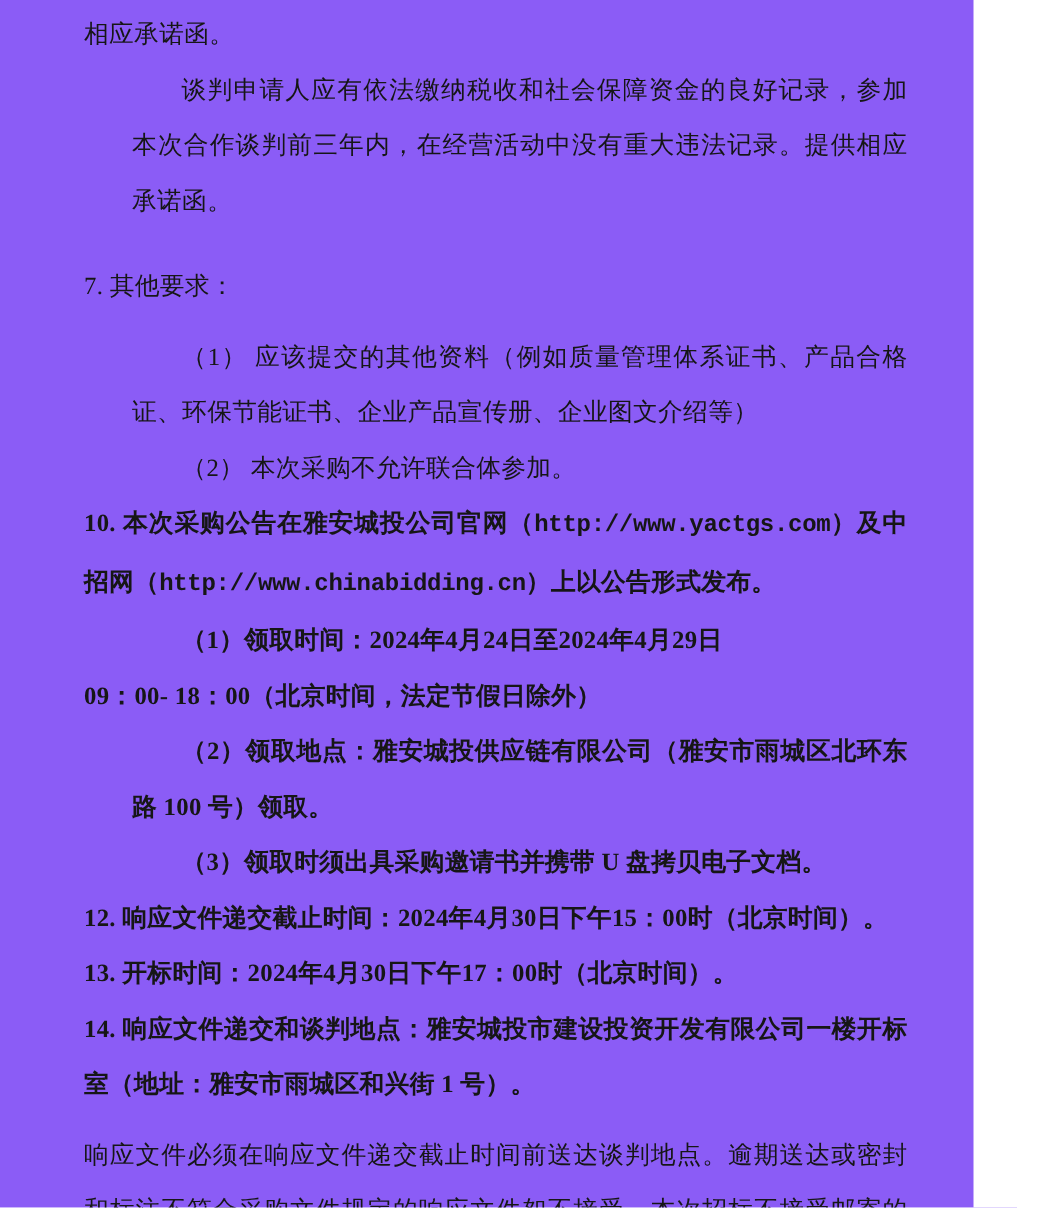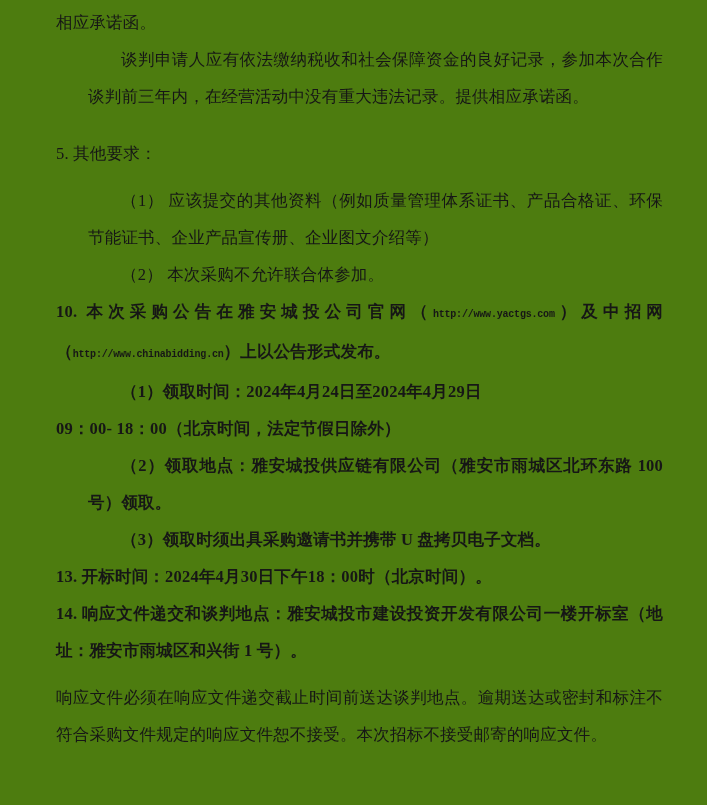--- a/index.html
+++ b/index.html
@@ -9,23 +9,23 @@
   }
   body {
     width: 707px;
     height: 805px;
     font-family: "Liberation Serif", "DejaVu Serif", serif;
     color: #1a1a1a;
     overflow: hidden;
   }
   .page {
     position: relative;
-    width: 707px;
+    width: 649px;
     height: 805px;
-    background: #4d7c0f;
+    background: #8b5cf6;
     padding: 0;
     box-sizing: border-box;
   }
   .content {
     padding: 4px 44px 0 56px;
     box-sizing: border-box;
   }
   .p {
     font-size: 16.5px;
     line-height: 37px;
@@ -35,21 +35,21 @@
     text-justify: inter-ideograph;
     color: #161616;
   }
   .indent1 { text-indent: 0; }
   .indent2 { text-indent: 33px; margin-left: 32px; }
   .bold {
     font-weight: bold;
   }
   .mono {
     font-family: "Liberation Mono", "DejaVu Sans Mono", monospace;
-    font-size: 10px;
+    font-size: 16px;
     letter-spacing: -0.2px;
   }
   .u {
     text-underline-offset: 3px;
   }
   .gap-sm { height: 10px; }
   .gap-md { height: 20px; }
 </style>
 </head>
 <body>
@@ -57,41 +57,42 @@
 <div class="page">
   <div class="content">
 
     <p class="p indent1">相应承诺函。</p>
 
 
     <p class="p indent2">谈判申请人应有依法缴纳税收和社会保障资金的良好记录，参加本次合作谈判前三年内，在经营活动中没有重大违法记录。提供相应承诺函。</p>
 
     <div class="gap-md"></div>
 
-    <p class="p indent1">5. 其他要求：</p>
+    <p class="p indent1">7. 其他要求：</p>
 
     <div class="gap-sm"></div>
 
     <p class="p indent2">（1） 应该提交的其他资料（例如质量管理体系证书、产品合格证、环保节能证书、企业产品宣传册、企业图文介绍等）</p>
 
     <p class="p indent2">（2） 本次采购不允许联合体参加。</p>
 
     <p class="p indent1 bold"><span>10. 本次采购公告在雅安城投公司官网（</span><span class="mono">http://www.yactgs.com</span><span>）及</span><span>中招网（</span><span class="mono">http://www.chinabidding.cn</span><span>）上以公告形式发布。</span></p>
 
 
     <p class="p indent2 bold"><span>（1）领取时间：</span><span class="u">2024</span><span>年</span><span class="u">4</span><span>月</span><span class="u">24</span><span>日至</span><span class="u">2024</span><span>年</span><span class="u">4</span><span>月</span><span class="u">29</span><span>日</span></p>
 
     <p class="p indent1 bold">09：00- 18：00（北京时间，法定节假日除外）</p>
 
     <p class="p indent2 bold">（2）领取地点：雅安城投供应链有限公司（雅安市雨城区北环东路 100 号）领取。</p>
 
     <p class="p indent2 bold">（3）领取时须出具采购邀请书并携带 U 盘拷贝电子文档。</p>
 
+    <p class="p indent1 bold"><span>12. 响应文件递交截止时间：</span><span class="u">2024</span><span>年</span><span class="u">4</span><span>月</span><span class="u">30</span><span>日下午</span><span class="u">15：00</span><span>时（北京时间）。</span></p>
 
-    <p class="p indent1 bold"><span>13. 开标时间：</span><span class="u">2024</span><span>年</span><span class="u">4</span><span>月</span><span class="u">30</span><span>日下午</span><span class="u">18：</span><span class="u">00</span><span>时（北京时间）。</span></p>
+    <p class="p indent1 bold"><span>13. 开标时间：</span><span class="u">2024</span><span>年</span><span class="u">4</span><span>月</span><span class="u">30</span><span>日下午</span><span class="u">17：</span><span class="u">00</span><span>时（北京时间）。</span></p>
 
     <p class="p indent1 bold">14. 响应文件递交和谈判地点：雅安城投市建设投资开发有限公司一楼开标室（地址：雅安市雨城区和兴街 1 号）。</p>
 
     <div class="gap-sm"></div>
 
     <p class="p indent1">响应文件必须在响应文件递交截止时间前送达谈判地点。逾期送达或密封和标注不符合采购文件规定的响应文件恕不接受。本次招标不接受邮寄的响应文件。</p>
 
   </div>
 </div>
 

